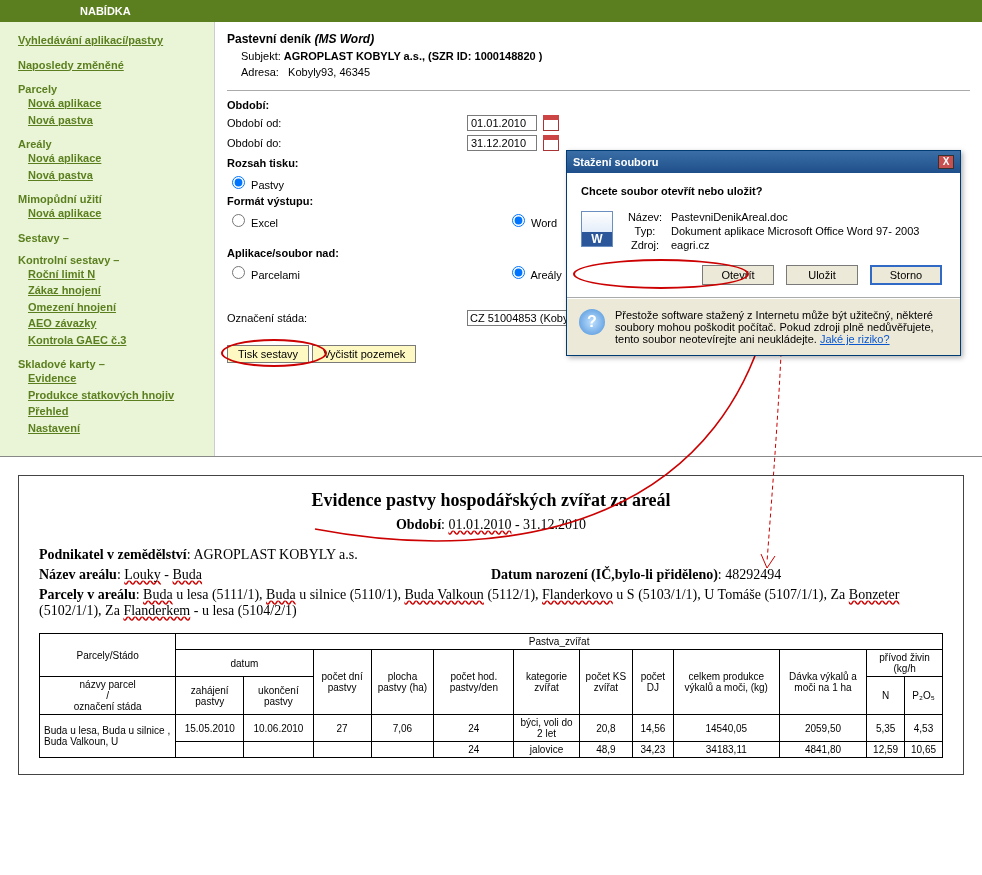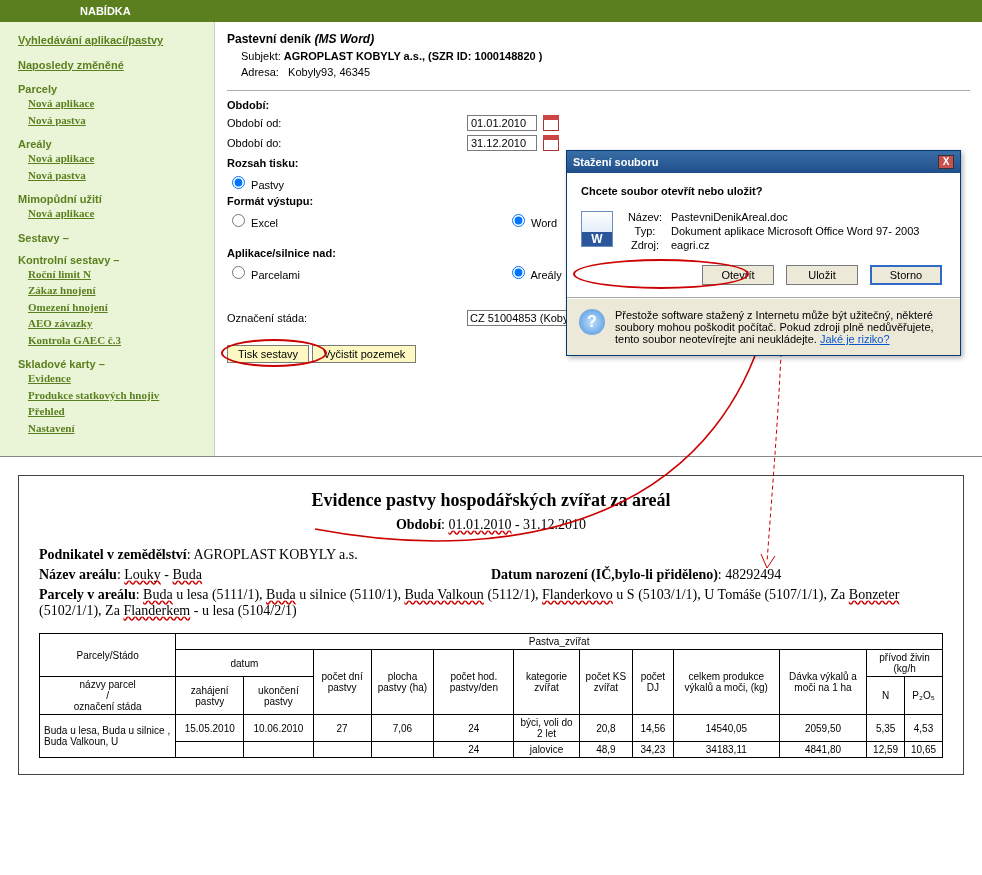--- a/index.html
+++ b/index.html
@@ -37,21 +37,20 @@
     font-size: 11px;
   }
   .sidebar .group-title {
     color: #5b7f1f;
     font-weight: bold;
     margin-top: 10px;
     font-size: 11px;
   }
   .sidebar .group-items {
     padding-left: 10px;
-    font-family: Liberation Serif, serif;
   }
   .sidebar .group-items a { font-weight: bold; }
   .highlight-box {
     border: 2px solid #c00;
     padding: 0 2px;
     display: inline-block;
   }
   .content {
     flex: 1;
     padding: 10px 12px;
@@ -289,21 +288,21 @@
 
     <div class="form-row">
         <span class="form-label bold">Formát výstupu:</span>
       </div>
     <div class="radio-row" style="display:flex;">
       <label style="width:240px"><input type="radio" name="fmt" style=""> <span>Excel</span></label>
       <label><input type="radio" name="fmt" checked="" style=""> <span>Word</span></label>
     </div>
 
     <div class="form-row" style="margin-top:18px">
-        <span class="form-label bold">Aplikace/silnice nad:</span>
+        <span class="form-label bold">Aplikace/soubor nad:</span>
       </div>
     <div class="radio-row" style="display:flex;">
       <label style="width:240px"><input type="radio" name="ap" style=""> <span>Parcelami</span></label>
       <label><input type="radio" name="ap" checked="" style=""> <span>Areály</span></label>
     </div>
 
     <div class="form-row" style="margin-top:28px">
       <span class="form-label">Označení stáda:</span>
       <input type="text" class="select-stado" value="CZ 51004853 (Kobyly, 93)" style="">
       <span class="select-icon"></span>

